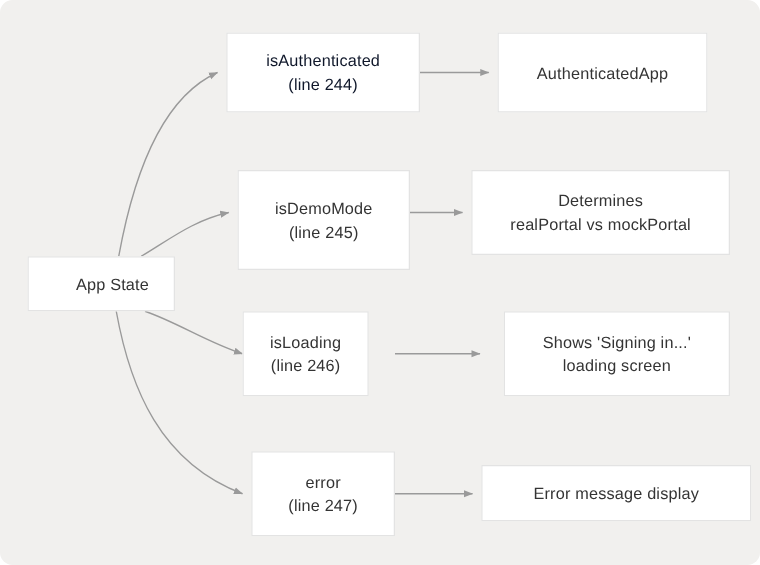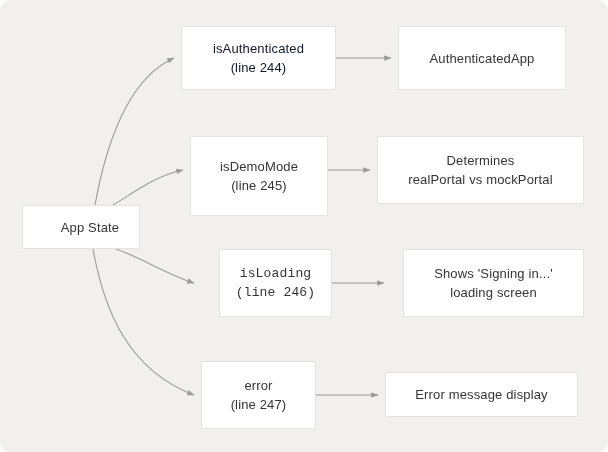--- a/index.html
+++ b/index.html
@@ -94,33 +94,33 @@
   <div class="node" style="left: 190px; top: 136px; width: 138px; height: 80px; background: rgb(255, 255, 255); border-color: rgb(227, 227, 227); color: rgb(52, 52, 52);">
     <span class="line1">isDemoMode</span>
     <span class="line2">(line 245)</span>
   </div>
 
   <div class="node" style="left: 377px; top: 136px; width: 207px; height: 68px; background: rgb(255, 255, 255); border-color: rgb(227, 227, 227); color: rgb(52, 52, 52);">
     <span class="line1">Determines</span>
     <span class="line2">realPortal vs mockPortal</span>
   </div>
 
-  <div class="node" style="left: 219px; top: 249px; width: 113px; height: 68px; background: rgb(255, 255, 255); border-color: rgb(227, 227, 227); color: rgb(52, 52, 52); font-family: Liberation Mono, monospace;">
+  <div class="node" style="left: 194px; top: 249px; width: 101px; height: 68px; background: rgb(255, 255, 255); border-color: rgb(227, 227, 227); color: rgb(52, 52, 52);">
     <span class="line1">isLoading</span>
     <span class="line2">(line 246)</span>
   </div>
 
   <div class="node" style="left: 391px; top: 249px; width: 181px; height: 68px; background: rgb(255, 255, 255); border-color: rgb(227, 227, 227); color: rgb(52, 52, 52); margin-left: 12px;">
     <span class="line1">Shows 'Signing in...'</span>
     <span class="line2">loading screen</span>
   </div>
 
   <div class="node" style="left: 201px; top: 361px; width: 115px; height: 68px; background: rgb(255, 255, 255); border-color: rgb(227, 227, 227); color: rgb(52, 52, 52);">
     <span class="line1">error</span>
     <span class="line2">(line 247)</span>
   </div>
 
-  <div class="node" style="left: 385px; top: 372px; width: 193px; height: 45px; background: rgb(255, 255, 255); border-color: rgb(227, 227, 227); color: rgb(52, 52, 52);">
+  <div class="node" style="left: 385px; top: 372px; width: 216px; height: 45px; background: rgb(255, 255, 255); border-color: rgb(227, 227, 227); color: rgb(52, 52, 52);">
     <span class="line1">Error message display</span>
     <span class="line2 node-empty"></span>
   </div>
 
 </div>
 
 </body></html>

